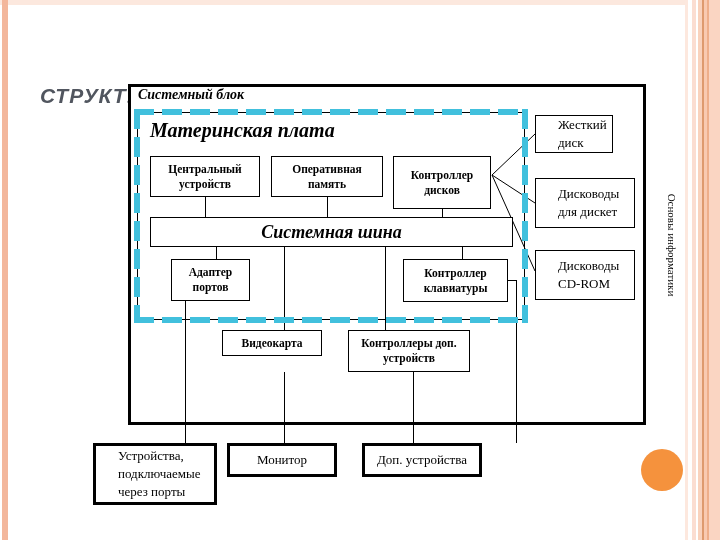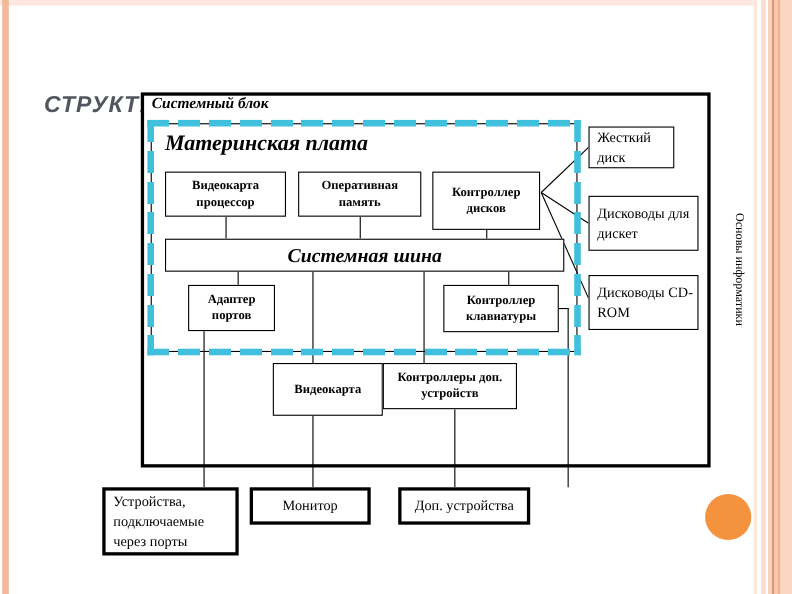--- a/index.html
+++ b/index.html
@@ -36,21 +36,21 @@
   
   .vl,.hl{position:absolute;background:#000;z-index:3;}
   .vl{width:1px;} .hl{height:1px;}
   .fan{position:absolute;left:0;top:0;z-index:3;}
   
   .box{position:absolute;border:1px solid #000;background:#fff;box-sizing:border-box;
        display:flex;flex-direction:column;justify-content:center;z-index:5;}
   .box.center{align-items:center;text-align:center;}
   .box.bold{font-weight:bold;font-size:11.5px;line-height:1.3;}
   .box.plain{font-size:13px;line-height:1.4;}
-  .box.left{padding-left:7px;padding-right:4px;text-align:left;}
+  .box.left{padding-left:22px;padding-right:4px;text-align:left;}
   .box.thick{border-width:3px;}
   .bus-label{font-weight:bold;font-style:italic;font-size:18px;}
   
   .vtext{position:absolute;left:672px;top:245px;transform:translate(-50%,-50%) rotate(90deg);
          white-space:nowrap;font-size:11px;color:#000;z-index:1;}
 </style>
 </head>
 <body>
 
 <div class="canvas">
@@ -85,30 +85,30 @@
   <i class="vl" style="left:516px;top:280px;height:163px"></i>
   <i class="hl" style="left:508px;top:280px;width:9px"></i>
 
   <div class="mb-line"></div>
   <div class="dash dash-h" style="top:109px"></div>
   <div class="dash dash-h" style="top:317px"></div>
   <div class="dash dash-v" style="left:134px"></div>
   <div class="dash dash-v" style="left:522px"></div>
   <div class="mb-label">Материнская плата</div>
 
-  <div class="box bold center" style="left:150px;top:156px;width:110px;height:41px">Видеокарта процессор</div>
+  <div class="box bold center" style="left:150px;top:156px;width:110px;height:41px">Центральный устройств</div>
   <div class="box bold center" style="left:271px;top:156px;width:112px;height:41px">Оперативная память</div>
   <div class="box bold center" style="left:393px;top:156px;width:98px;height:53px">Контроллер дисков</div>
   <div class="box center" style="left:150px;top:217px;width:363px;height:30px">
     <span class="bus-label">Системная шина</span>
   </div>
   <div class="box bold center" style="left:171px;top:259px;width:79px;height:42px">Адаптер портов</div>
   <div class="box bold center" style="left:403px;top:259px;width:105px;height:43px">Контроллер клавиатуры</div>
 
-  <div class="box bold center" style="left:248px;top:330px;width:100px;height:48px">Видеокарта</div>
+  <div class="box bold center" style="left:222px;top:330px;width:100px;height:26px">Видеокарта</div>
   <div class="box bold center" style="left:348px;top:330px;width:122px;height:42px">Контроллеры доп. устройств</div>
 
   <div class="box plain left" style="left:535px;top:115px;width:78px;height:38px">Жесткий диск</div>
   <div class="box plain left" style="left:535px;top:178px;width:100px;height:50px">Дисководы для дискет</div>
   <div class="box plain left" style="left:535px;top:250px;width:100px;height:50px">Дисководы CD-ROM</div>
 
   <div class="box plain left thick" style="left:93px;top:443px;width:124px;height:62px">Устройства, подключаемые через порты</div>
   <div class="box plain center thick" style="left:227px;top:443px;width:110px;height:34px">Монитор</div>
   <div class="box plain center thick" style="left:362px;top:443px;width:120px;height:34px">Доп. устройства</div>
 

